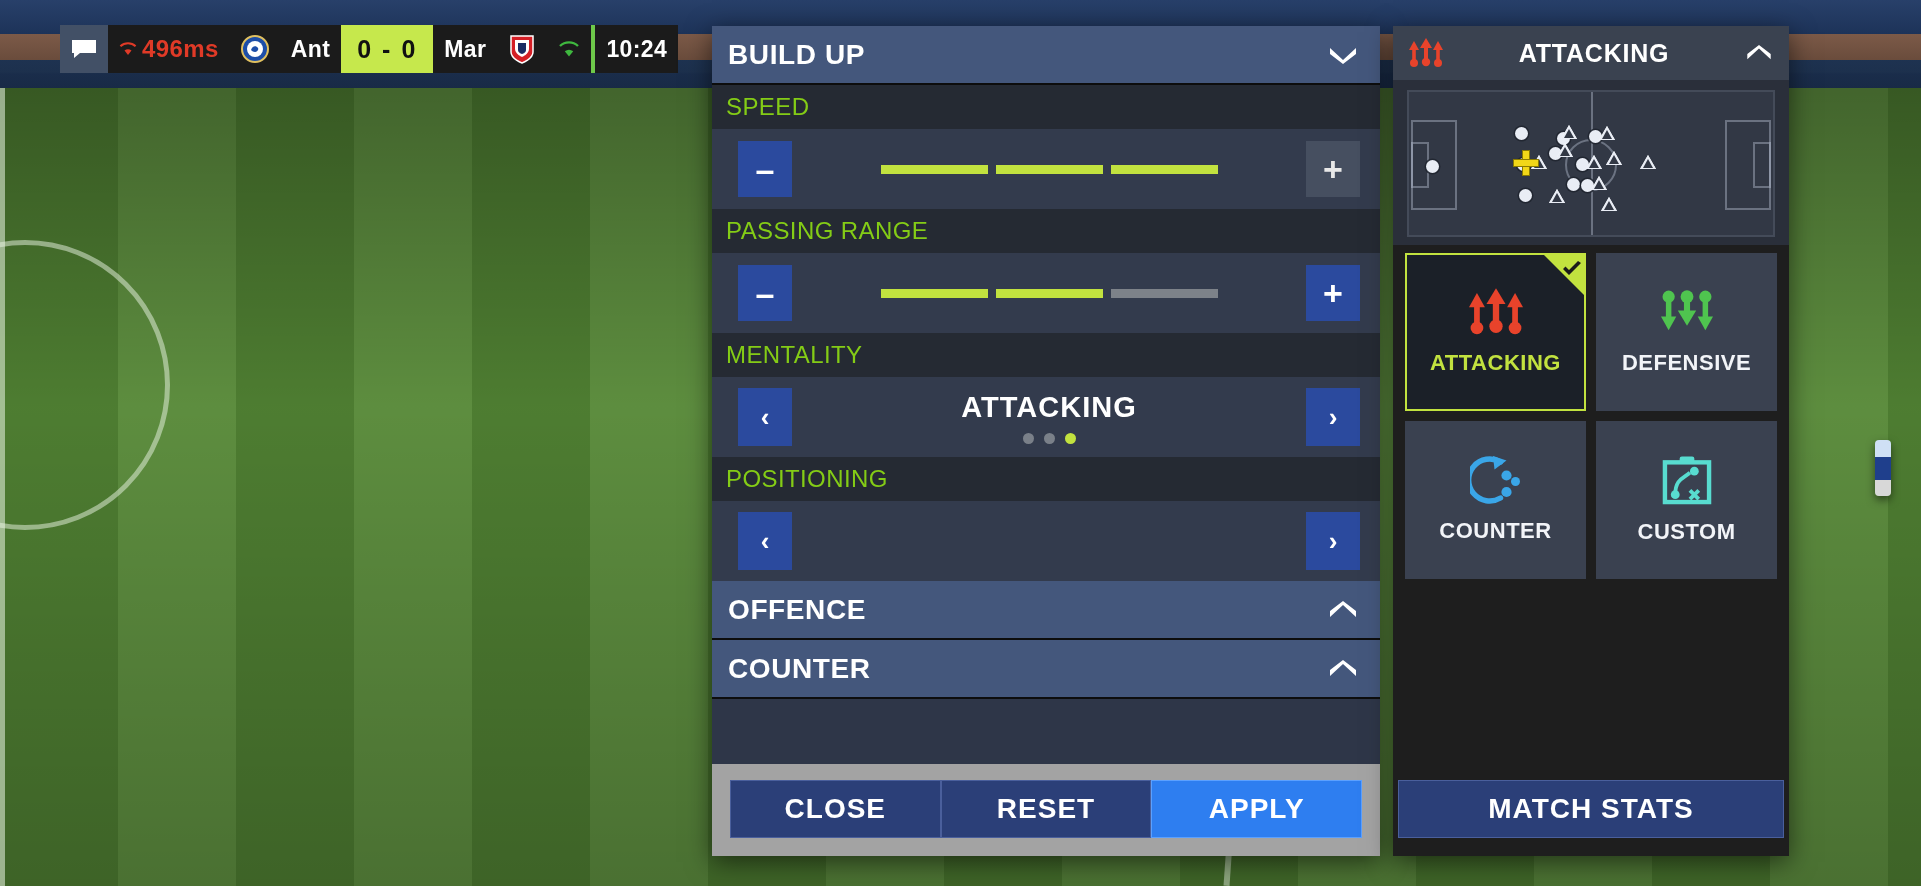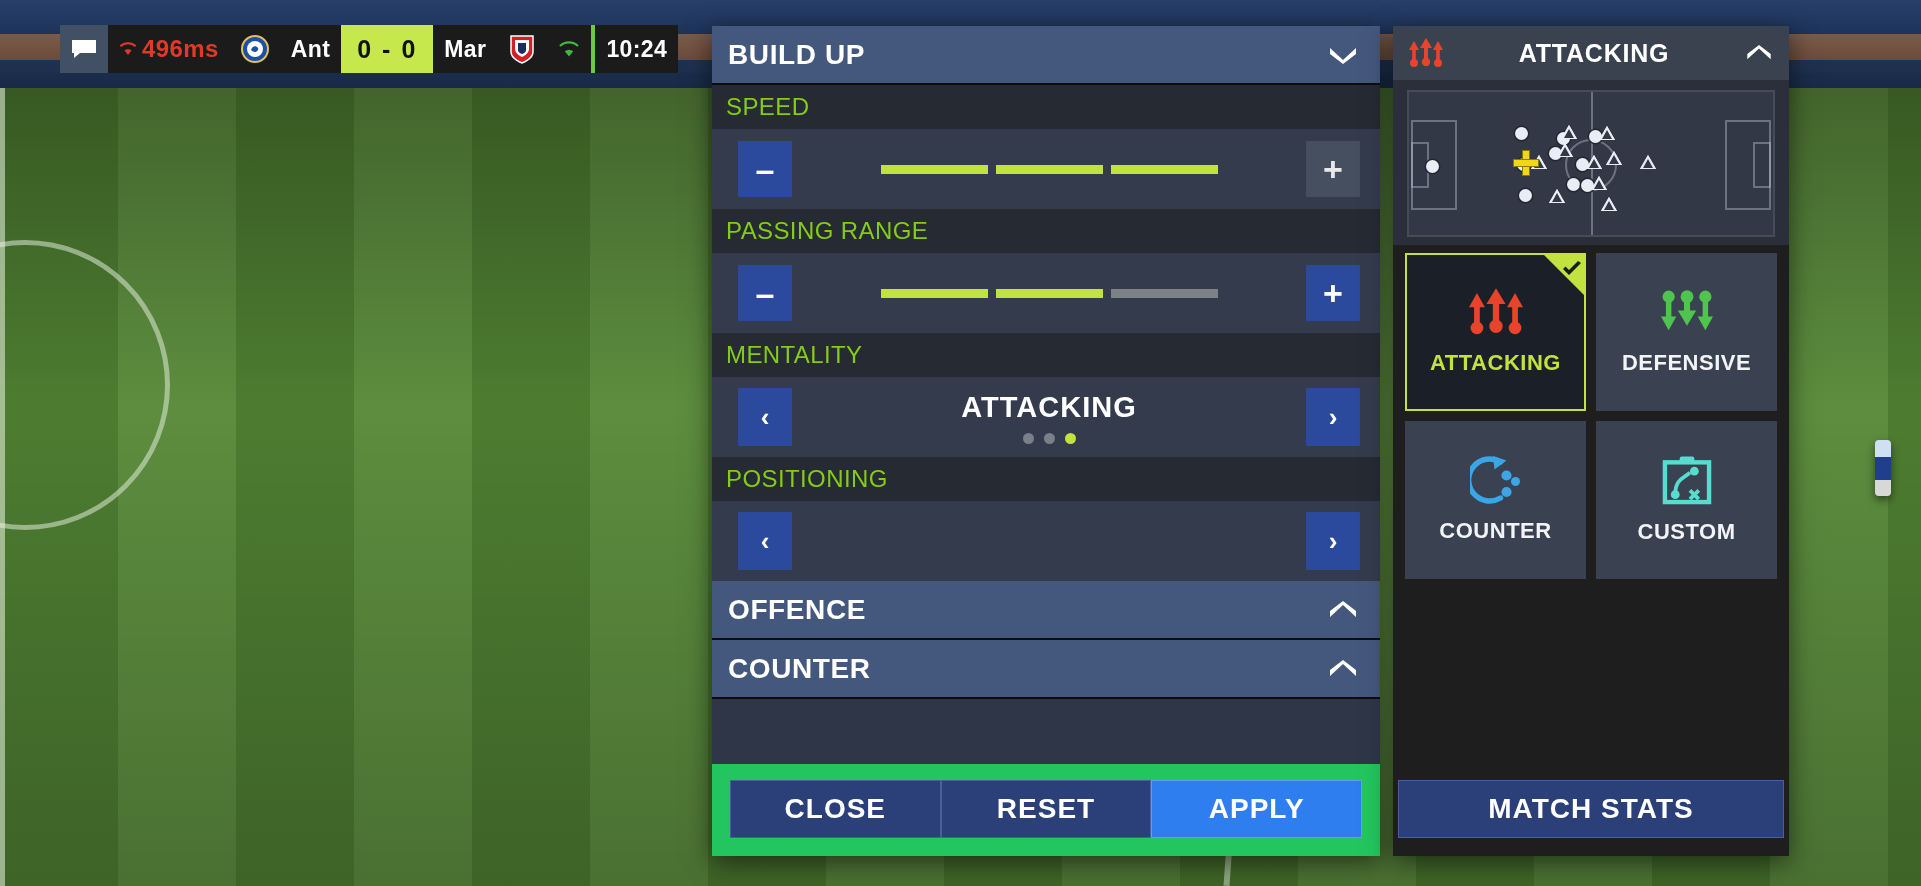--- a/index.html
+++ b/index.html
@@ -153,21 +153,21 @@
   .choice-wrap { flex: 1; text-align: center; }
   .choice-value {
     color: #fff; font-size: 29px; font-weight: 700; letter-spacing: 1px;
   }
   .dots { display: flex; gap: 10px; justify-content: center; margin-top: 9px; }
   .dot { width: 11px; height: 11px; border-radius: 50%; background: #7a8089; }
   .dot.on { background: #c2e23f; }
 
   #panel-footer {
     display: flex; padding: 16px 18px 18px;
-    background: #22c55e;
+    background: #a3a3a3;
   }
   .footer-btn {
     flex: 1; height: 58px;
     display: flex; align-items: center; justify-content: center;
     color: #fff; font-size: 28px; font-weight: 700; letter-spacing: 1px;
     background: #2b3f78; border: 1px solid #4a5f9c; cursor: pointer;
   }
   .footer-btn.primary { background: #2e7ef0; border-color: #5ba0ff; }
 
   

